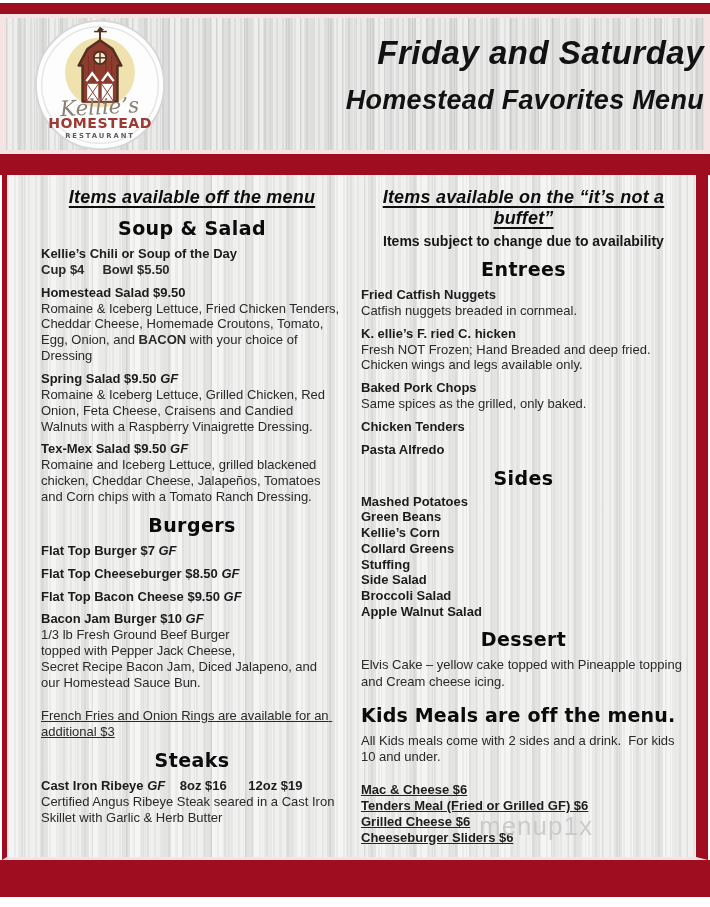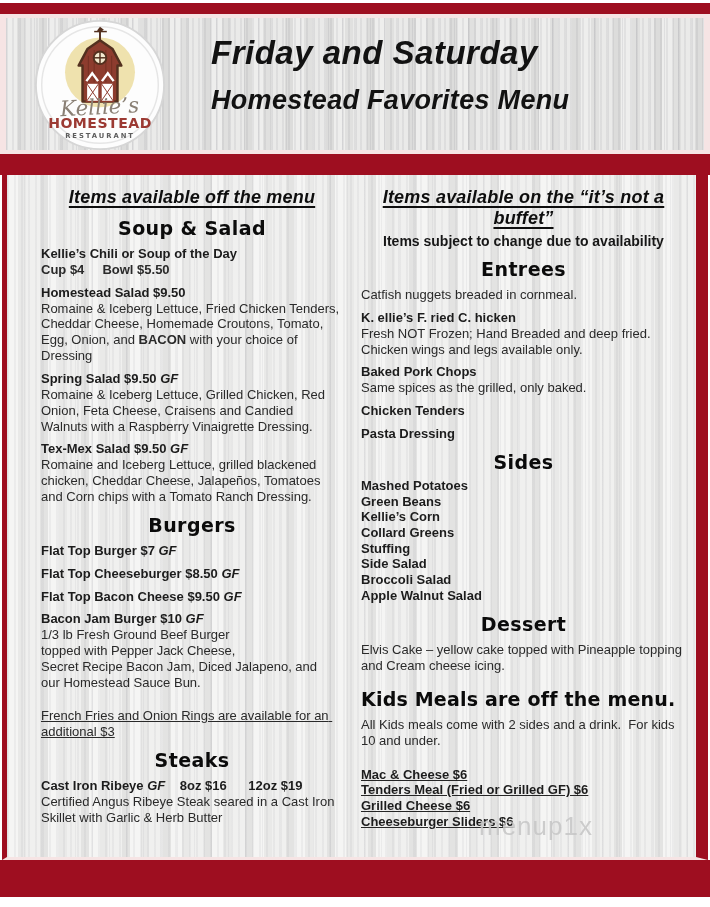--- a/index.html
+++ b/index.html
@@ -20,21 +20,21 @@
   .band.top{height:11px;}
   .band.sep{height:21px;}
   .band.bottom{height:37px;}
   .header{height:140px;background:#f6e4e4;padding:4px 6px;box-sizing:border-box;position:relative;}
   .header-panel{width:100%;height:100%;position:relative;
       background:
       repeating-linear-gradient(90deg, rgba(130,130,140,0.14) 0 1px, rgba(0,0,0,0) 1px 14px),
       repeating-linear-gradient(90deg, rgba(110,110,120,0.10) 0 2px, rgba(0,0,0,0) 2px 6px),
       repeating-linear-gradient(90deg, #eeeeed 0 11px, #e0e0df 11px 19px, #eaeae9 19px 33px, #dcdcdb 33px 41px);}
   .logo{position:absolute;left:26px;top:-1px;width:136px;height:136px;}
-  .titles{margin-left:205px;text-align:left;padding-top:16px;}
+  .titles{margin-left:205px;text-align:right;padding-top:16px;}
   .title-1{font-size:33px;font-weight:800;font-style:italic;color:#121212;letter-spacing:.5px;}
   .title-2{font-size:27px;font-weight:800;font-style:italic;color:#121212;margin-top:13px;letter-spacing:.3px;}
   .body-area{
     height:685px;box-sizing:border-box;margin:0 2px;
     border-left:5px solid #9e0e20;border-right:12px solid #9e0e20;border-bottom:3px solid #f6e4e4;
     position:relative;overflow:hidden;
     padding:10px 10px 0 34px;
   }
   .cols{display:flex;gap:18px;}
   .col-left{width:302px;flex:none;}
@@ -169,35 +169,36 @@
               <div class="item-line"><span class="run run-r">Certified Angus Ribeye Steak seared in a Cast Iron Skillet with Garlic &amp; Herb Butter</span></div>
             </div>
           </div>
       </div>
       <div class="col-right">
         <div class="col-header">Items available on the “it’s not a buffet”</div>
         <div class="col-subnote">Items subject to change due to availability</div>
         <div>
             <div class="section-heading">Entrees</div>
             <div class="menu-item">
+              <div class="item-title"><span class="run run-b">Fried Catfish Nuggets</span></div>
               <div class="item-line"><span class="run run-r">Catfish nuggets breaded in cornmeal.</span></div>
             </div>
             <div class="menu-item">
               <div class="item-title"><span class="run run-b">K. ellie’s F. ried C. hicken</span></div>
               <div class="item-line"><span class="run run-r">Fresh NOT Frozen; Hand Breaded and deep fried.  Chicken wings and legs available only.</span></div>
             </div>
             <div class="menu-item">
               <div class="item-title"><span class="run run-b">Baked Pork Chops</span></div>
               <div class="item-line"><span class="run run-r">Same spices as the grilled, only baked.</span></div>
             </div>
             <div class="menu-item">
               <div class="item-title"><span class="run run-b">Chicken Tenders</span></div>
             </div>
             <div class="menu-item">
-              <div class="item-title"><span class="run run-b">Pasta Dressing</span></div>
+              <div class="item-title"><span class="run run-b">Pasta Alfredo</span></div>
             </div>
             <div class="section-heading">Sides</div>
             <div class="menu-list">
               <div class="list-line">Mashed Potatoes</div>
               <div class="list-line">Green Beans</div>
               <div class="list-line">Kellie’s Corn</div>
               <div class="list-line">Collard Greens</div>
               <div class="list-line">Stuffing</div>
               <div class="list-line">Side Salad</div>
               <div class="list-line">Broccoli Salad</div>

